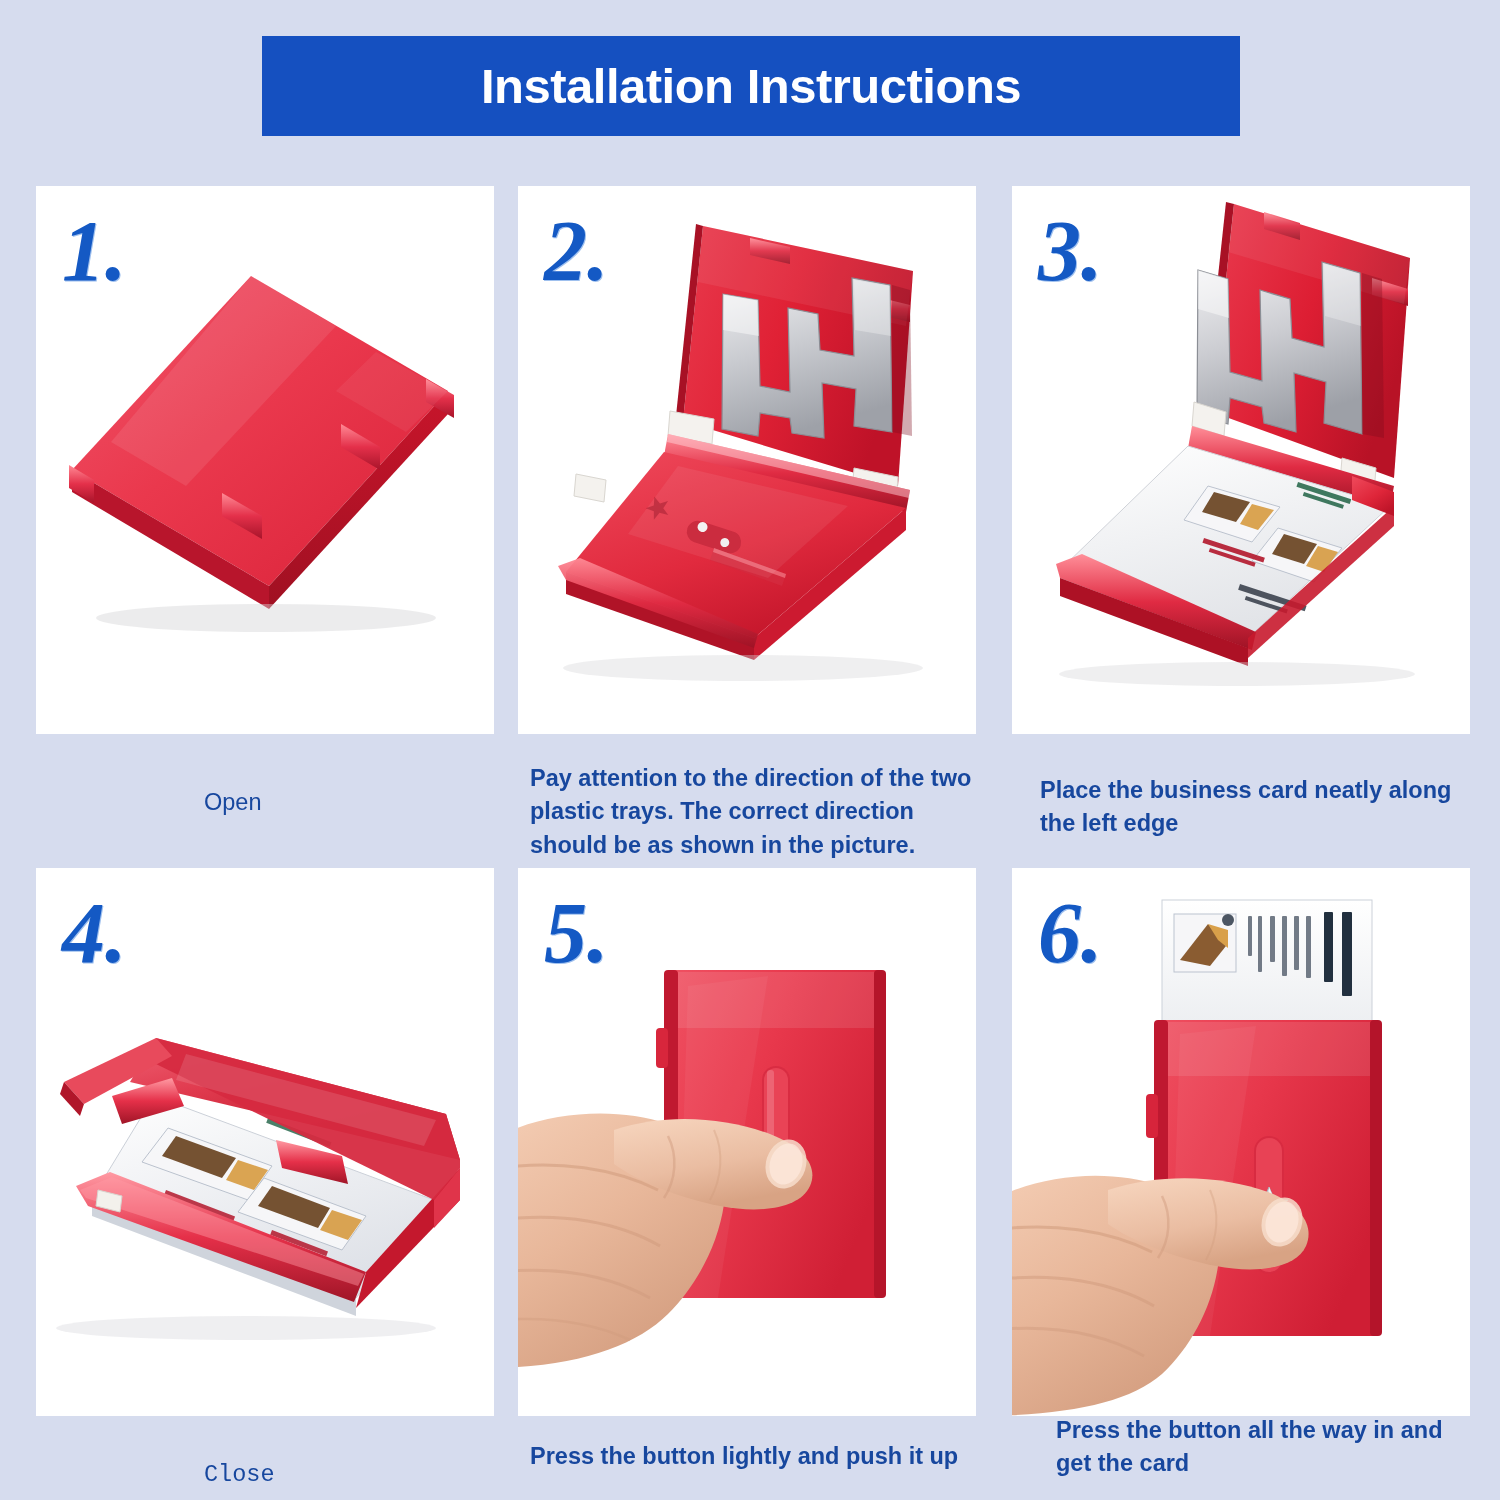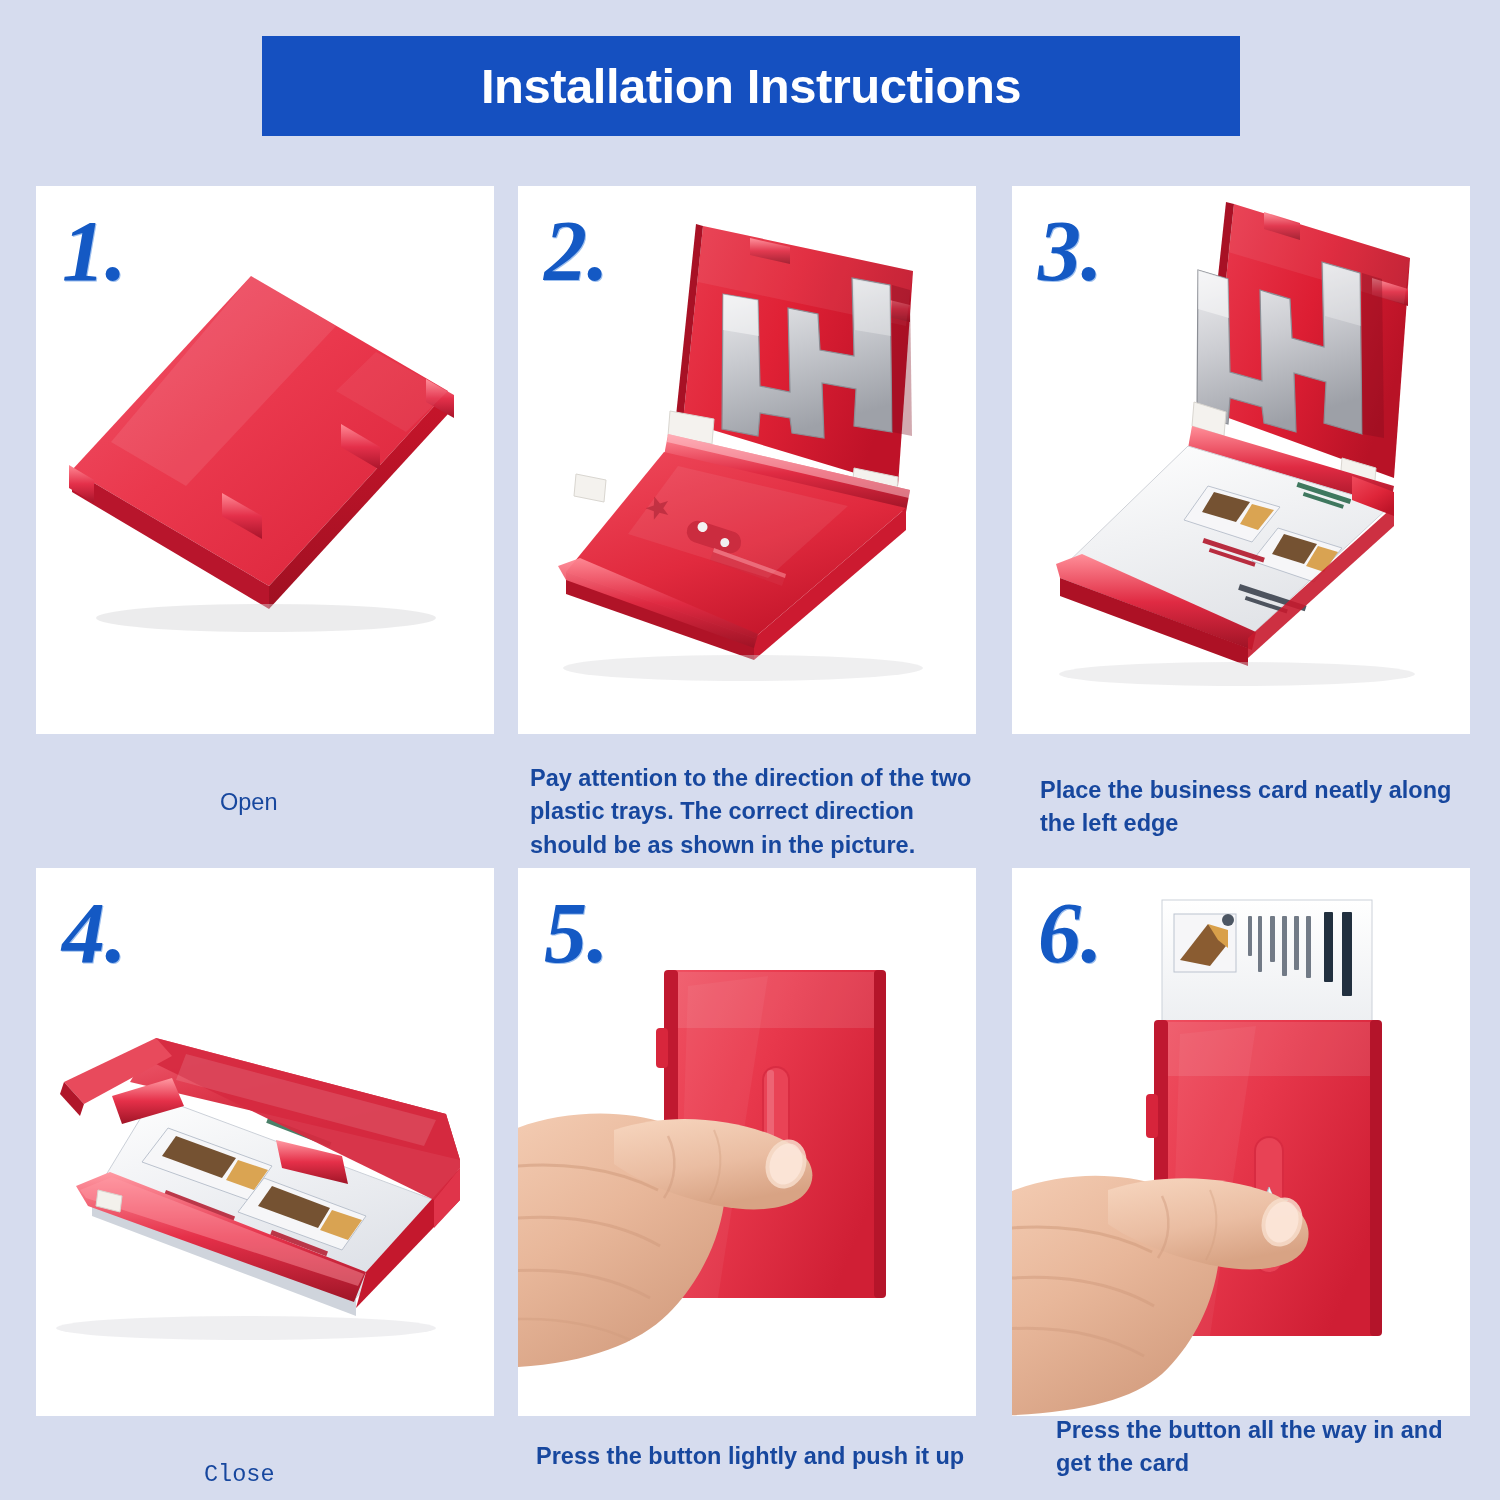--- a/index.html
+++ b/index.html
@@ -108,21 +108,21 @@
           </g>
 
           <polygon points="215,90 300,140 150,300 75,256" fill="#ffffff" opacity="0.09"></polygon>
           <polygon points="340,166 412,205 370,246 300,205" fill="#ffffff" opacity="0.06"></polygon>
 
           <ellipse cx="230" cy="432" rx="170" ry="14" fill="#d4d4d8" opacity="0.45"></ellipse>
         </svg>
       </div>
       <div class="step-num">1.</div>
     </div>
-    <div class="caption" style="left:184px; top:600px; width:300px;">Open</div>
+    <div class="caption" style="left:168px; top:600px; width:300px;">Open</div>
   </div>
 
   <div class="step-cell" style="left:518px; top:186px; width:458px;">
     <div class="photo" style="width:458px; height:548px;">
       <div class="art">
         <svg viewBox="0 0 458 548" preserveAspectRatio="none">
           <defs>
             <linearGradient id="g2lid" x1="0" y1="0" x2="1" y2="0.4">
               <stop offset="0" stop-color="#e93a4d"></stop>
               <stop offset="0.5" stop-color="#e02135"></stop>
@@ -422,21 +422,21 @@
             <ellipse cx="268" cy="296" rx="20" ry="25" fill="#f7ddcb" opacity="0.85" transform="rotate(18 268 296)"></ellipse>
             <ellipse cx="268" cy="296" rx="16" ry="21" fill="#fdeade" opacity="0.7" transform="rotate(18 268 296)"></ellipse>
 
             <path d="M150,268 C160,288 158,312 146,330" fill="none" stroke="#cf9a7c" stroke-width="2.5" opacity="0.45"></path>
             <path d="M196,262 C206,284 204,310 192,332" fill="none" stroke="#cf9a7c" stroke-width="2" opacity="0.35"></path>
           </g>
         </svg>
       </div>
       <div class="step-num">5.</div>
     </div>
-    <div class="caption bold" style="left:18px; top:572px; width:440px;">Press the button lightly and push it up</div>
+    <div class="caption bold" style="left:12px; top:572px; width:440px;">Press the button lightly and push it up</div>
   </div>
 
   <div class="step-cell" style="left:1012px; top:868px; width:458px;">
     <div class="photo" style="width:458px; height:548px;">
       <div class="art">
         <svg viewBox="0 0 458 548" preserveAspectRatio="none">
           <defs>
             <linearGradient id="g6case" x1="0" y1="0" x2="1" y2="0.6">
               <stop offset="0" stop-color="#ef5061"></stop>
               <stop offset="0.45" stop-color="#e7374b"></stop>

